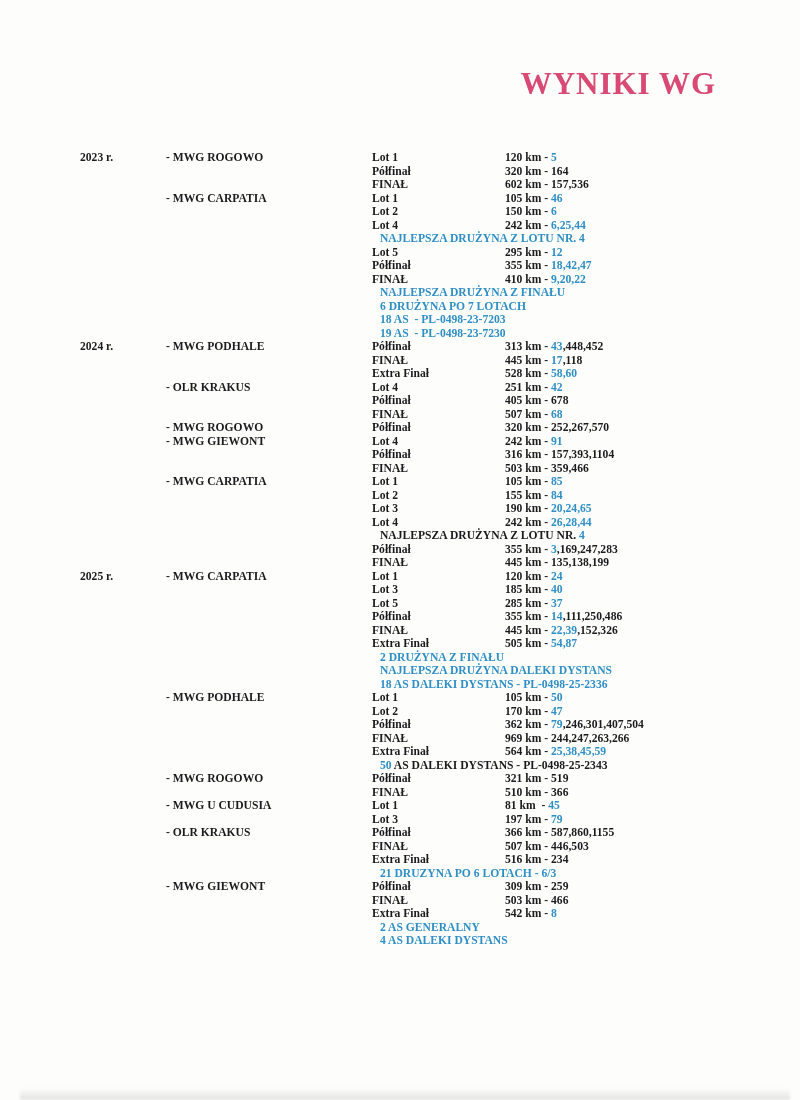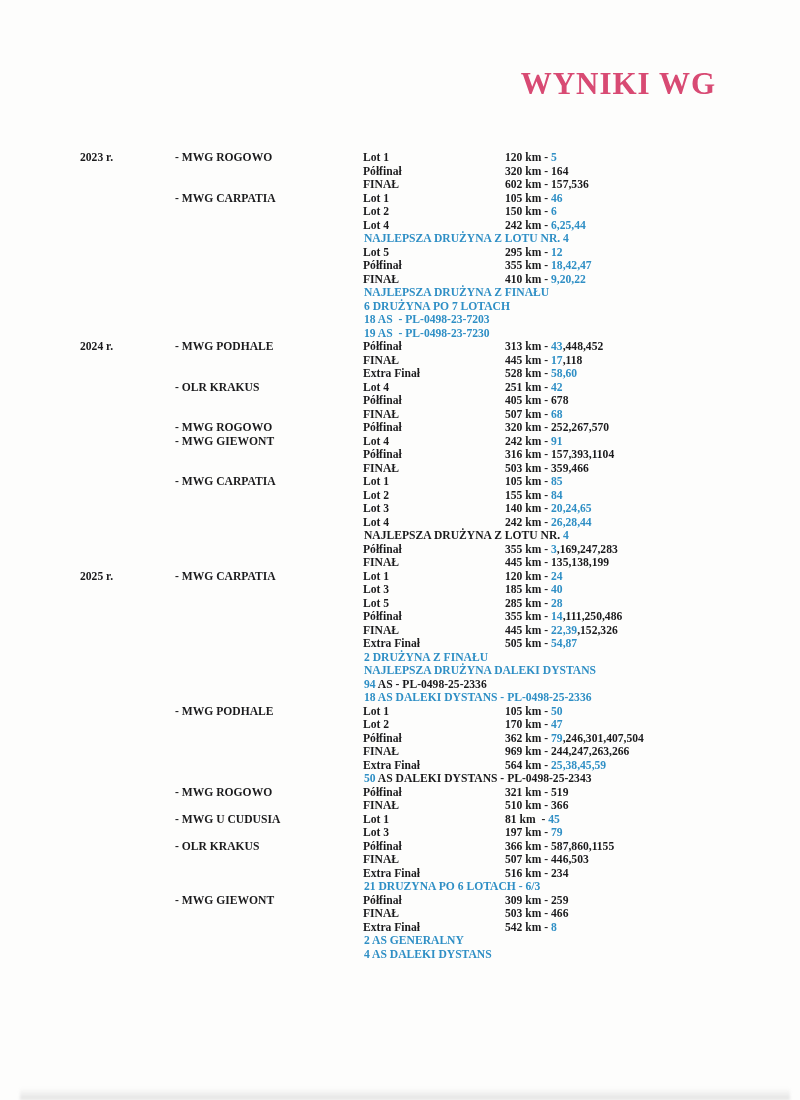--- a/index.html
+++ b/index.html
@@ -43,24 +43,24 @@
   .cell {
     position: absolute;
     top: 0;
     font-size: 11.6px;
     font-weight: bold;
     line-height: 13.5px;
     color: var(--ink);
     white-space: pre;
   }
   .c-year   { left: 80px; }
-  .c-club   { left: 175px; text-align: right; }
-  .c-flight { left: 363px; }
+  .c-club   { left: 166px; text-align: right; }
+  .c-flight { left: 372px; }
   .c-result { left: 505px; }
-  .c-note   { left: 364px; }
+  .c-note   { left: 380px; }
   .seg-black { color: var(--ink); }
   .seg-blue  { color: var(--blue); }
   .scan-smudge {
     position: absolute;
     left: 20px;
     right: 10px;
     bottom: 0;
     height: 12px;
     background: linear-gradient(to top, rgba(130,130,132,0.22), rgba(255,255,255,0));
     filter: blur(1.5px);
@@ -175,21 +175,21 @@
         <span class="cell c-club"><span class="seg-black">- MWG CARPATIA</span></span>
         <span class="cell c-flight"><span class="seg-black">Lot 1</span></span>
         <span class="cell c-result"><span class="seg-black">105 km - </span><span class="seg-blue">85</span></span>
       </div>
       <div class="row">
         <span class="cell c-flight"><span class="seg-black">Lot 2</span></span>
         <span class="cell c-result"><span class="seg-black">155 km - </span><span class="seg-blue">84</span></span>
       </div>
       <div class="row">
         <span class="cell c-flight"><span class="seg-black">Lot 3</span></span>
-        <span class="cell c-result"><span class="seg-black">140 km - </span><span class="seg-blue">20,24,65</span></span>
+        <span class="cell c-result"><span class="seg-black">190 km - </span><span class="seg-blue">20,24,65</span></span>
       </div>
       <div class="row">
         <span class="cell c-flight"><span class="seg-black">Lot 4</span></span>
         <span class="cell c-result"><span class="seg-black">242 km - </span><span class="seg-blue">26,28,44</span></span>
       </div>
       <div class="row">
         <span class="cell c-note"><span class="seg-black">NAJLEPSZA DRUŻYNA Z LOTU NR. </span><span class="seg-blue">4</span></span>
       </div>
       <div class="row">
         <span class="cell c-flight"><span class="seg-black">Półfinał</span></span>
@@ -204,42 +204,39 @@
         <span class="cell c-club"><span class="seg-black">- MWG CARPATIA</span></span>
         <span class="cell c-flight"><span class="seg-black">Lot 1</span></span>
         <span class="cell c-result"><span class="seg-black">120 km - </span><span class="seg-blue">24</span></span>
       </div>
       <div class="row">
         <span class="cell c-flight"><span class="seg-black">Lot 3</span></span>
         <span class="cell c-result"><span class="seg-black">185 km - </span><span class="seg-blue">40</span></span>
       </div>
       <div class="row">
         <span class="cell c-flight"><span class="seg-black">Lot 5</span></span>
-        <span class="cell c-result"><span class="seg-black">285 km - </span><span class="seg-blue">28</span></span>
+        <span class="cell c-result"><span class="seg-black">285 km - </span><span class="seg-blue">37</span></span>
       </div>
       <div class="row">
         <span class="cell c-flight"><span class="seg-black">Półfinał</span></span>
         <span class="cell c-result"><span class="seg-black">355 km - </span><span class="seg-blue">14</span><span class="seg-black">,111,250,486</span></span>
       </div>
       <div class="row">
         <span class="cell c-flight"><span class="seg-black">FINAŁ</span></span>
         <span class="cell c-result"><span class="seg-black">445 km - </span><span class="seg-blue">22,39</span><span class="seg-black">,152,326</span></span>
       </div>
       <div class="row">
         <span class="cell c-flight"><span class="seg-black">Extra Finał</span></span>
         <span class="cell c-result"><span class="seg-black">505 km - </span><span class="seg-blue">54,87</span></span>
       </div>
       <div class="row">
         <span class="cell c-note"><span class="seg-blue">2 DRUŻYNA Z FINAŁU</span></span>
       </div>
       <div class="row">
         <span class="cell c-note"><span class="seg-blue">NAJLEPSZA DRUŻYNA DALEKI DYSTANS</span></span>
-      </div>
-      <div class="row">
-        <span class="cell c-note"><span class="seg-blue">94</span><span class="seg-black"> AS - PL-0498-25-2336</span></span>
       </div>
       <div class="row">
         <span class="cell c-note"><span class="seg-blue">18 AS DALEKI DYSTANS - PL-0498-25-2336</span></span>
       </div>
       <div class="row">
         <span class="cell c-club"><span class="seg-black">- MWG PODHALE</span></span>
         <span class="cell c-flight"><span class="seg-black">Lot 1</span></span>
         <span class="cell c-result"><span class="seg-black">105 km - </span><span class="seg-blue">50</span></span>
       </div>
       <div class="row">

